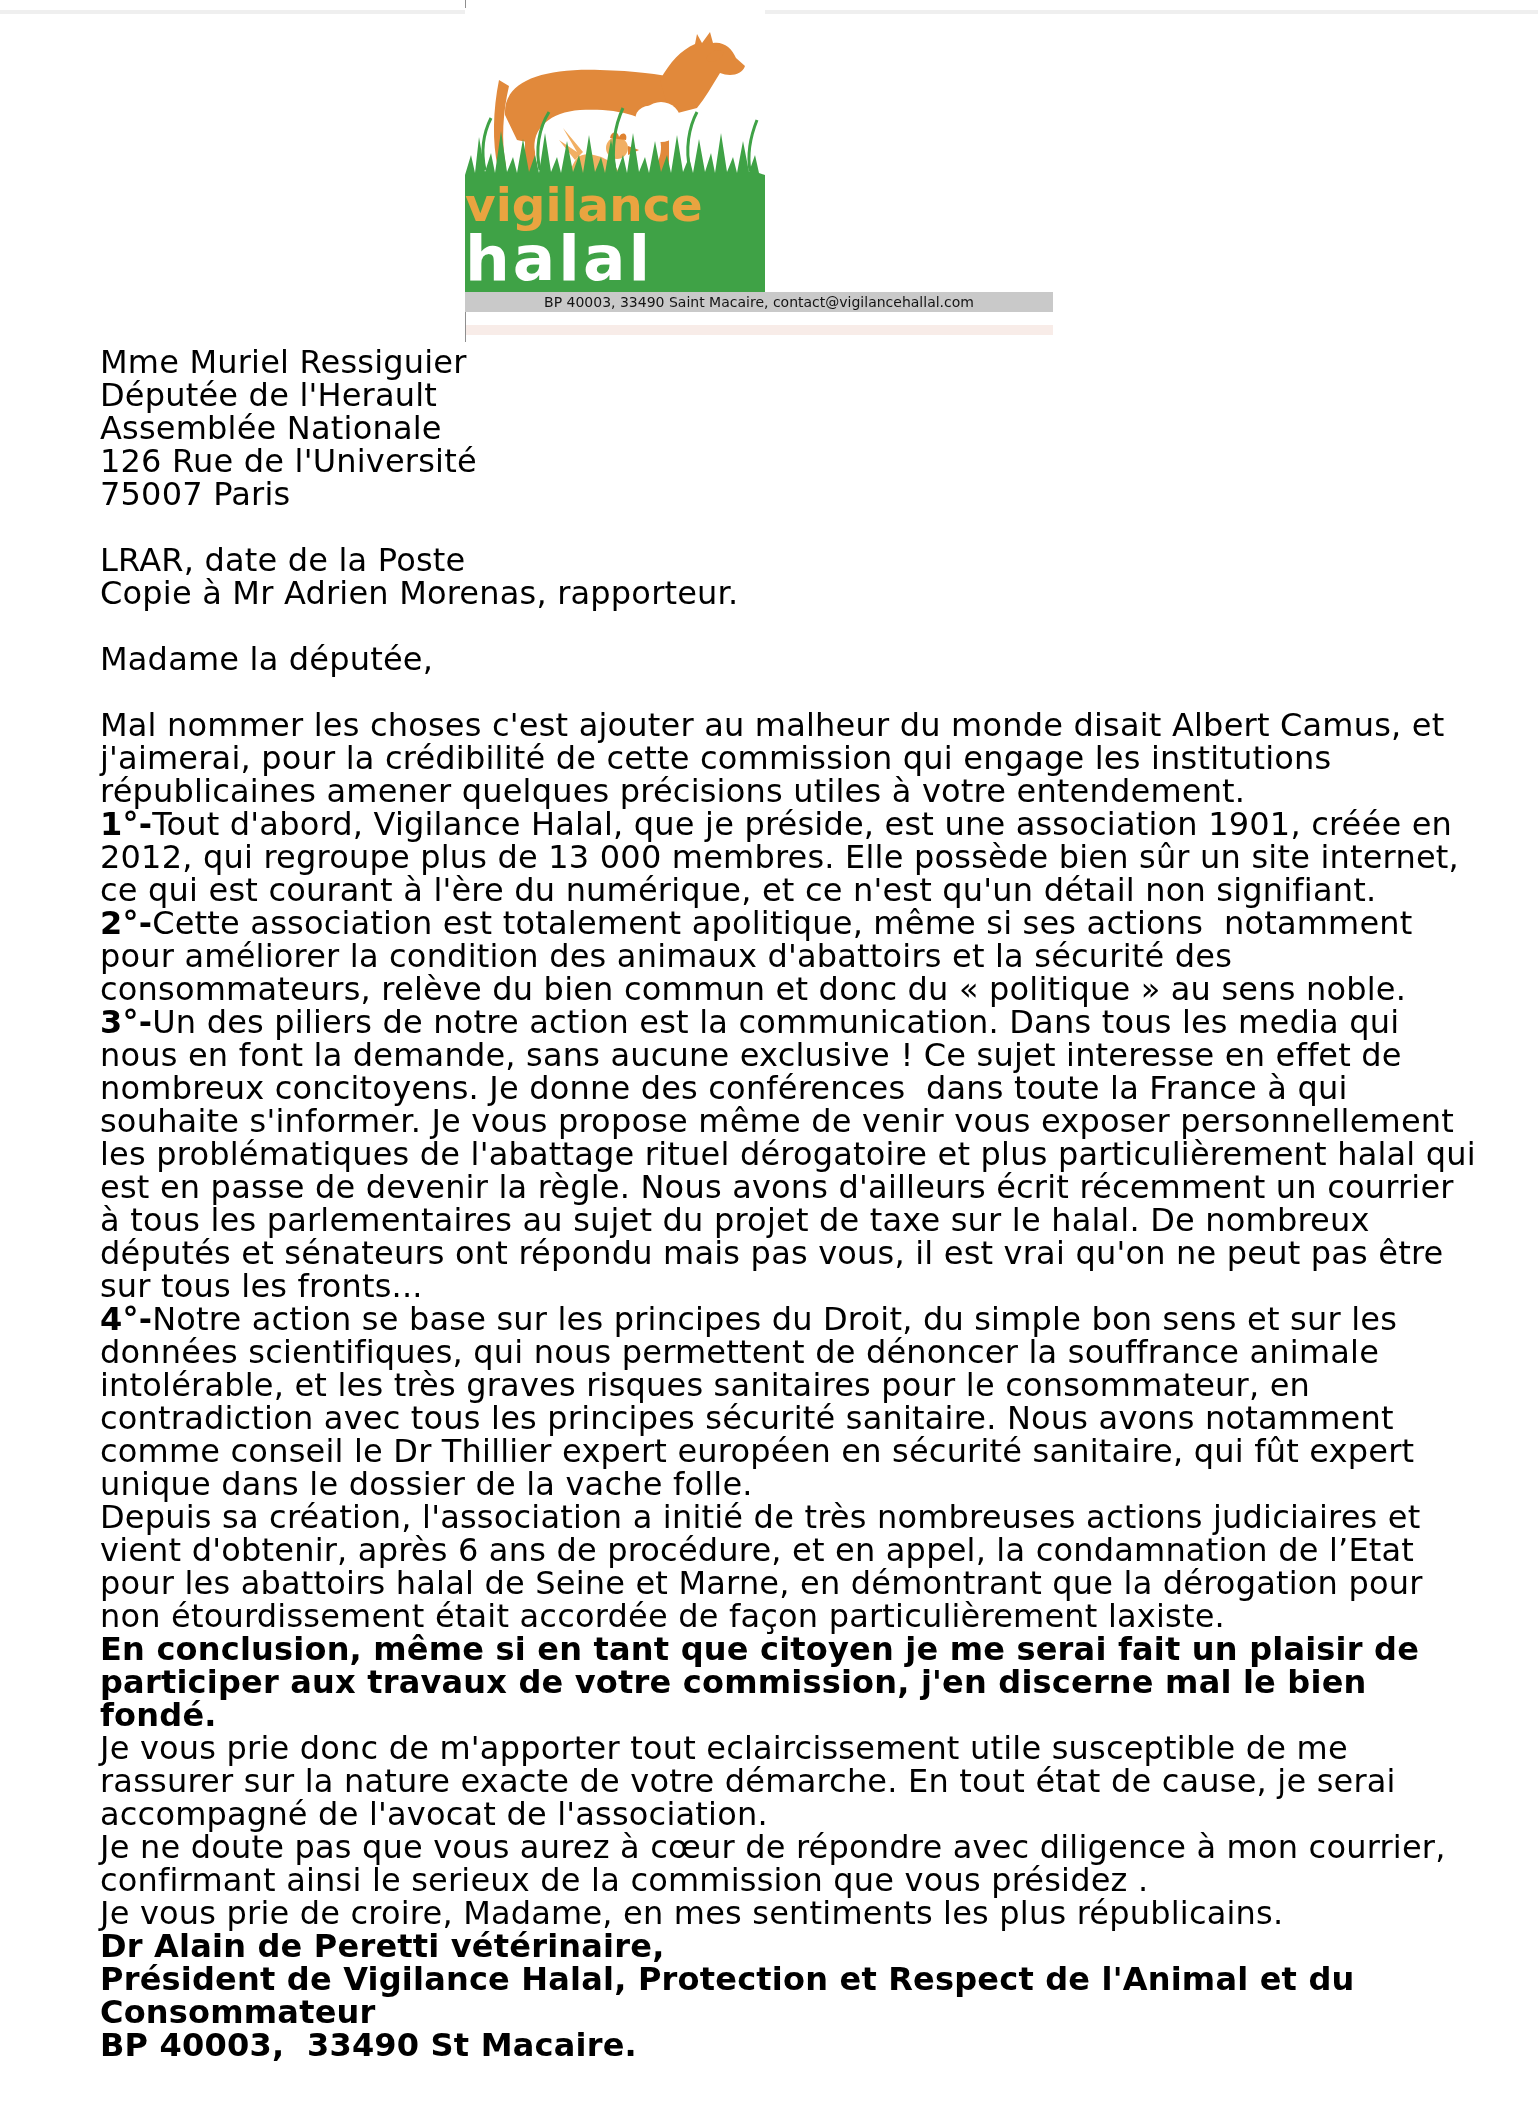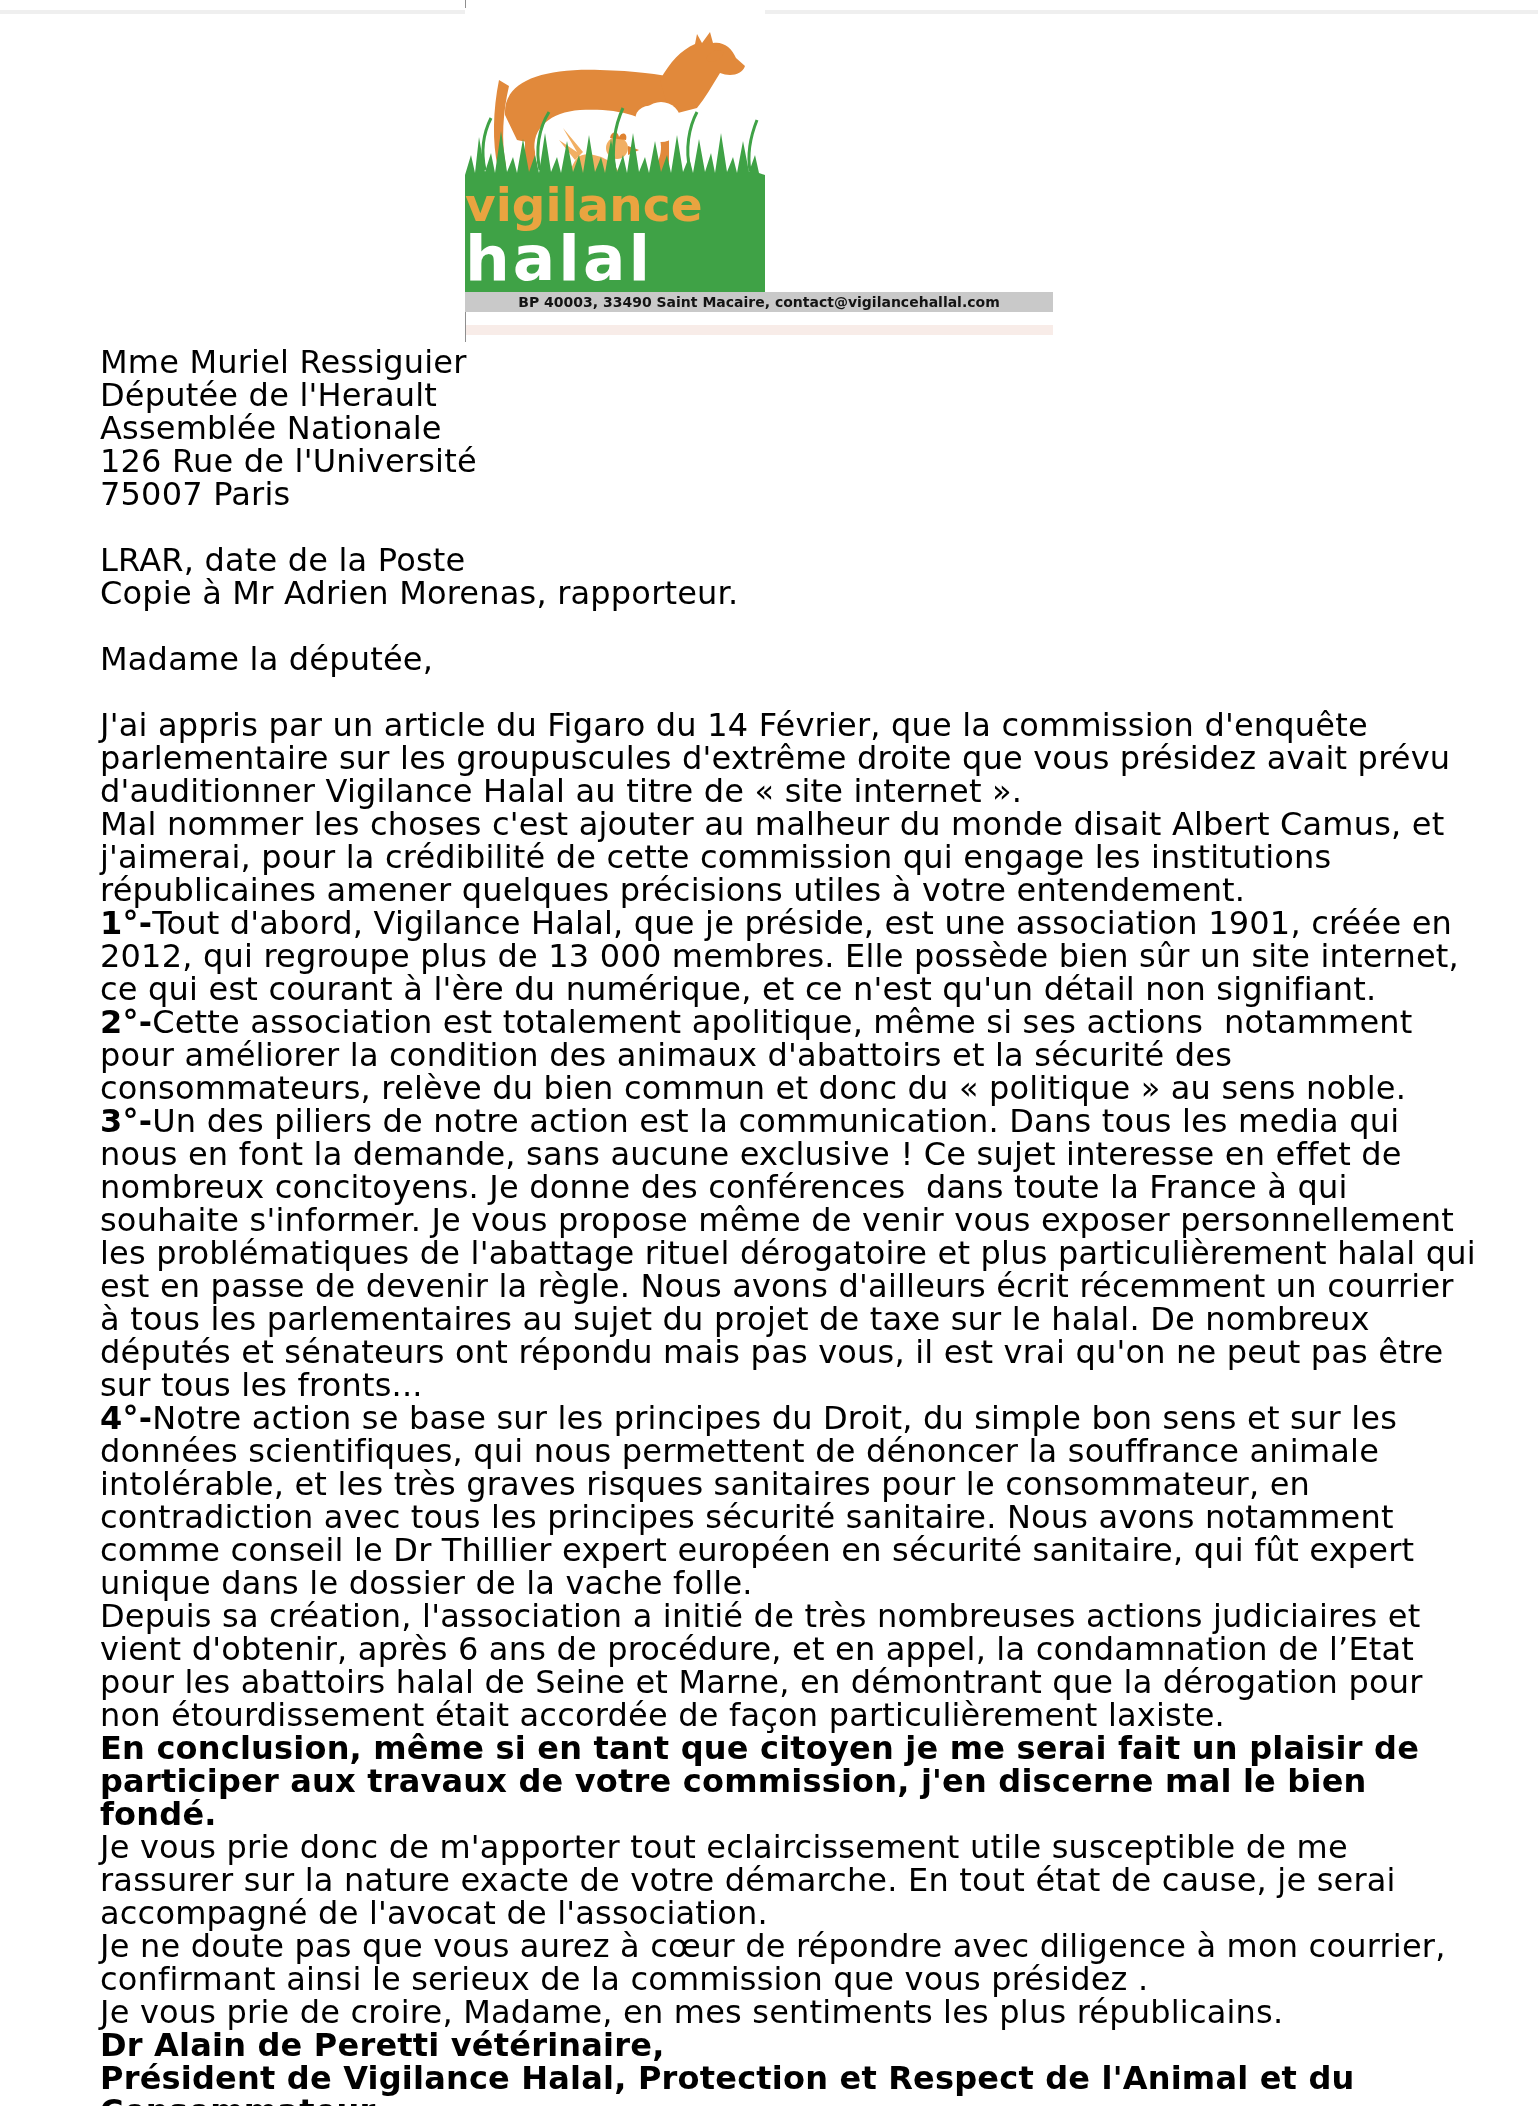--- a/index.html
+++ b/index.html
@@ -18,21 +18,21 @@
   .logo-left{position:relative;width:300px;height:284px;background:#fff;}
   .animals-svg{position:absolute;left:0;top:12px;width:300px;height:190px;z-index:2;}
   .green-box{position:absolute;left:0;top:167px;width:300px;height:117px;background:var(--green,#3FA246);z-index:1;}
   .green-text{position:absolute;left:0;top:172px;width:240px;z-index:3;text-align:left;}
   .logo-vigilance{font-size:47px;font-weight:bold;color:var(--gold,#E9A440);line-height:50px;letter-spacing:0px;}
   .logo-halal{font-size:63px;font-weight:bold;color:#ffffff;line-height:57px;letter-spacing:3px;}
   .logo-right{margin-left:6px;margin-top:14px;width:282px;height:270px;background:var(--orange,#DF8230);
     text-align:center;padding-top:7px;box-sizing:border-box;}
   .orange-line{font-size:36px;line-height:37.4px;font-weight:bold;color:#fff;letter-spacing:-0.5px;}
   .logo-graybar{width:100%;height:20px;background:var(--graybar,#C9C9C9);text-align:center;
-    font-size:14px;font-weight:bold;line-height:20px;color:#141414;letter-spacing:0px;}
+    font-size:14px;font-weight:normal;line-height:20px;color:#141414;letter-spacing:0px;}
   .logo-pinkstrip{width:100%;height:30px;box-sizing:border-box;border-left:1px solid #8f8f8f;
     background:linear-gradient(#ffffff 0 45%, #f8ece8 45% 78%, #ffffff 78%);}
 
   
   .recipient{position:absolute;left:100px;top:346px;}
   .meta{position:absolute;left:100px;top:544px;}
   .salutation{position:absolute;left:100px;top:643px;}
   .letter-body{position:absolute;left:100px;top:709px;width:1380px;}
   .line,.para{font-size:32px;line-height:33px;letter-spacing:0.2px;white-space:pre-wrap;}
   .para b{font-weight:bold;}
@@ -112,21 +112,20 @@
     </div>
 
   <div class="meta">
       <div class="line">LRAR, date de la Poste</div>
       <div class="line">Copie à Mr Adrien Morenas, rapporteur.</div>
     </div>
 
   <div class="salutation line">Madame la députée,</div>
 
   <div class="letter-body">
-      <div class="para"><span>J'ai appris par un article du Figaro du 14 Février, que la commission d'enquête parlementaire sur les groupuscules d'extrême droite que vous présidez avait prévu d'auditionner Vigilance Halal au titre de « site internet ».</span></div>
       <div class="para"><span>Mal nommer les choses c'est ajouter au malheur du monde disait Albert Camus, et j'aimerai, pour la crédibilité de cette commission qui engage les institutions républicaines amener quelques précisions utiles à votre entendement.</span></div>
       <div class="para"><b>1°-</b><span>Tout d'abord, Vigilance Halal, que je préside, est une association 1901, créée en 2012, qui regroupe plus de 13 000 membres. Elle possède bien sûr un site internet, ce qui est courant à l'ère du numérique, et ce n'est qu'un détail non signifiant.</span></div>
       <div class="para"><b>2°-</b><span>Cette association est totalement apolitique, même si ses actions  notamment pour améliorer la condition des animaux d'abattoirs et la sécurité des consommateurs, relève du bien commun et donc du « politique » au sens noble.</span></div>
       <div class="para"><b>3°-</b><span>Un des piliers de notre action est la communication. Dans tous les media qui nous en font la demande, sans aucune exclusive ! Ce sujet interesse en effet de nombreux concitoyens. Je donne des conférences  dans toute la France à qui souhaite s'informer. Je vous propose même de venir vous exposer personnellement les problématiques de l'abattage rituel dérogatoire et plus particulièrement halal qui est en passe de devenir la règle. Nous avons d'ailleurs écrit récemment un courrier à tous les parlementaires au sujet du projet de taxe sur le halal. De nombreux députés et sénateurs ont répondu mais pas vous, il est vrai qu'on ne peut pas être sur tous les fronts...</span></div>
       <div class="para"><b>4°-</b><span>Notre action se base sur les principes du Droit, du simple bon sens et sur les données scientifiques, qui nous permettent de dénoncer la souffrance animale intolérable, et les très graves risques sanitaires pour le consommateur, en contradiction avec tous les principes sécurité sanitaire. Nous avons notamment comme conseil le Dr Thillier expert européen en sécurité sanitaire, qui fût expert unique dans le dossier de la vache folle.</span></div>
       <div class="para"><span>Depuis sa création, l'association a initié de très nombreuses actions judiciaires et vient d'obtenir, après 6 ans de procédure, et en appel, la condamnation de l’Etat pour les abattoirs halal de Seine et Marne, en démontrant que la dérogation pour non étourdissement était accordée de façon particulièrement laxiste.</span></div>
       <div class="para"><b>En conclusion, même si en tant que citoyen je me serai fait un plaisir de participer aux travaux de votre commission, j'en discerne mal le bien fondé.</b></div>
       <div class="para"><span>Je vous prie donc de m'apporter tout eclaircissement utile susceptible de me rassurer sur la nature exacte de votre démarche. En tout état de cause, je serai accompagné de l'avocat de l'association.</span></div>
       <div class="para"><span>Je ne doute pas que vous aurez à cœur de répondre avec diligence à mon courrier, confirmant ainsi le serieux de la commission que vous présidez .</span></div>
       <div class="para"><span>Je vous prie de croire, Madame, en mes sentiments les plus républicains.</span></div>

